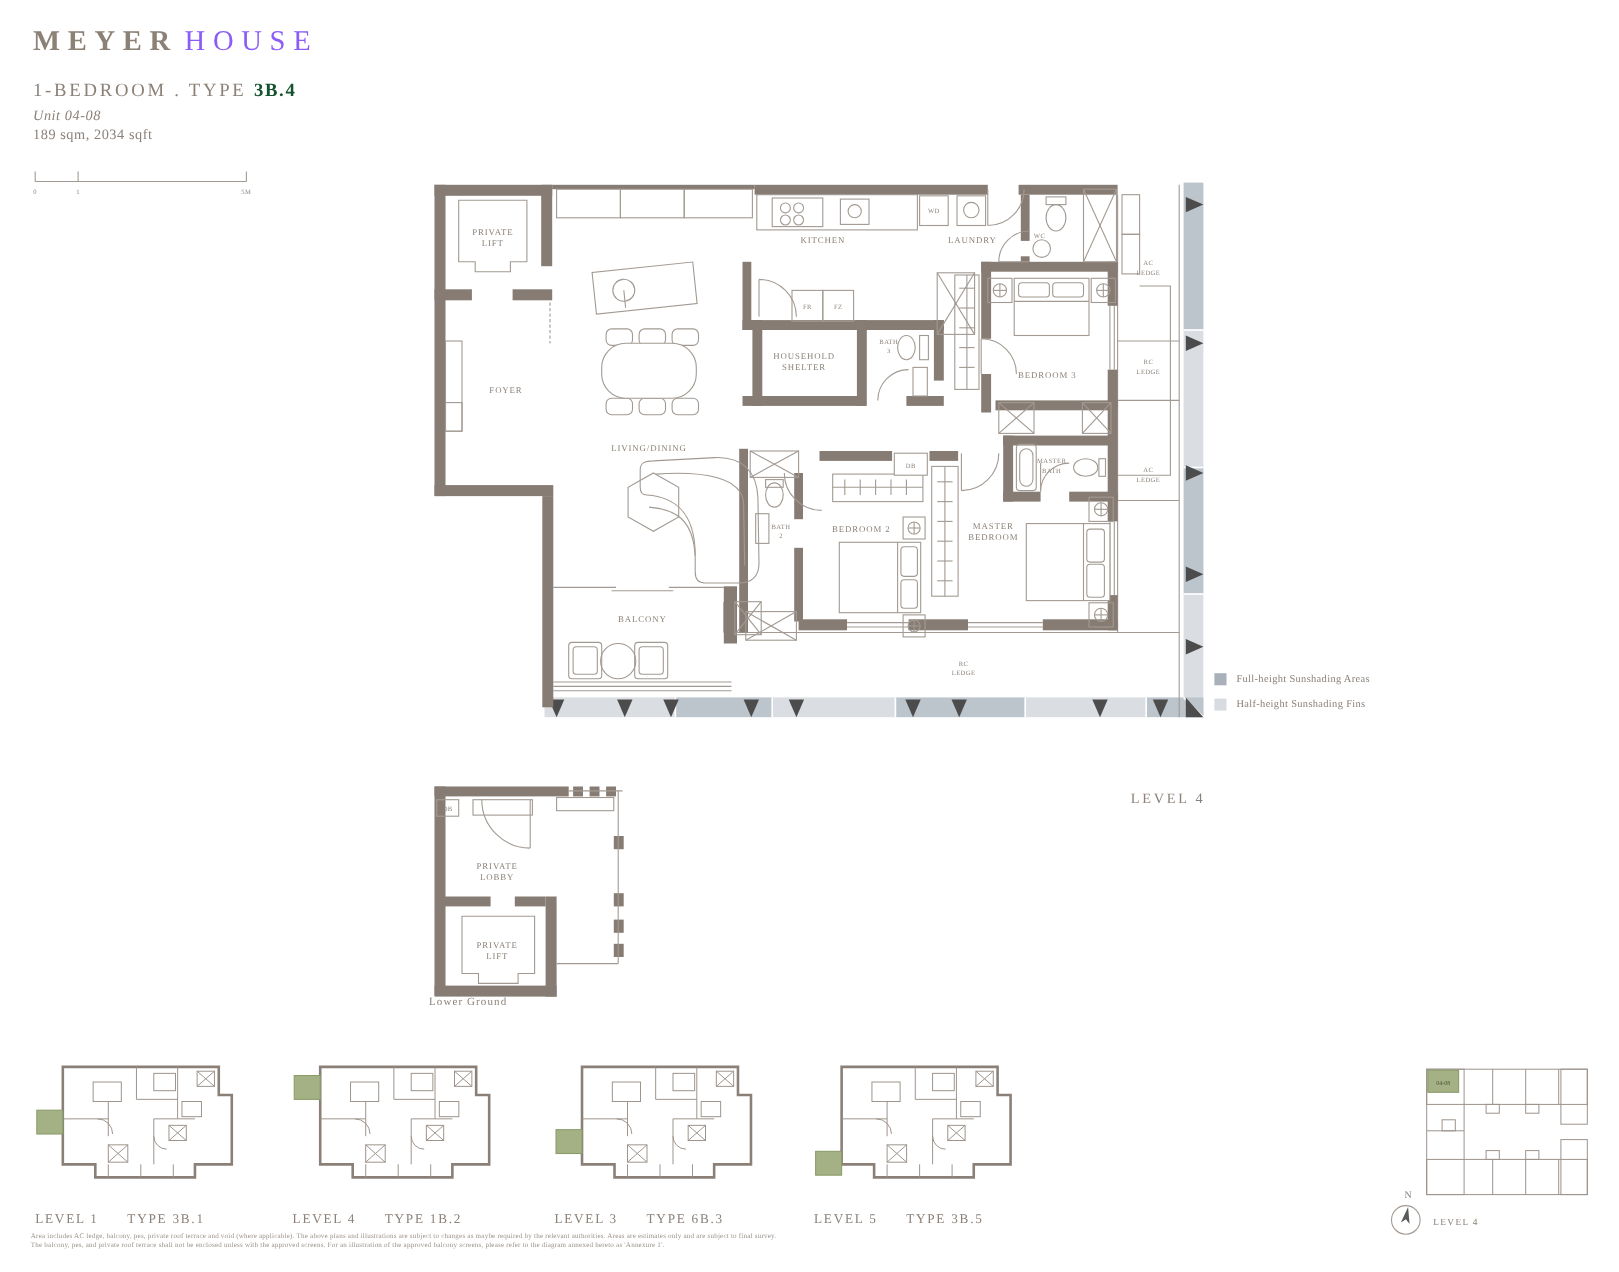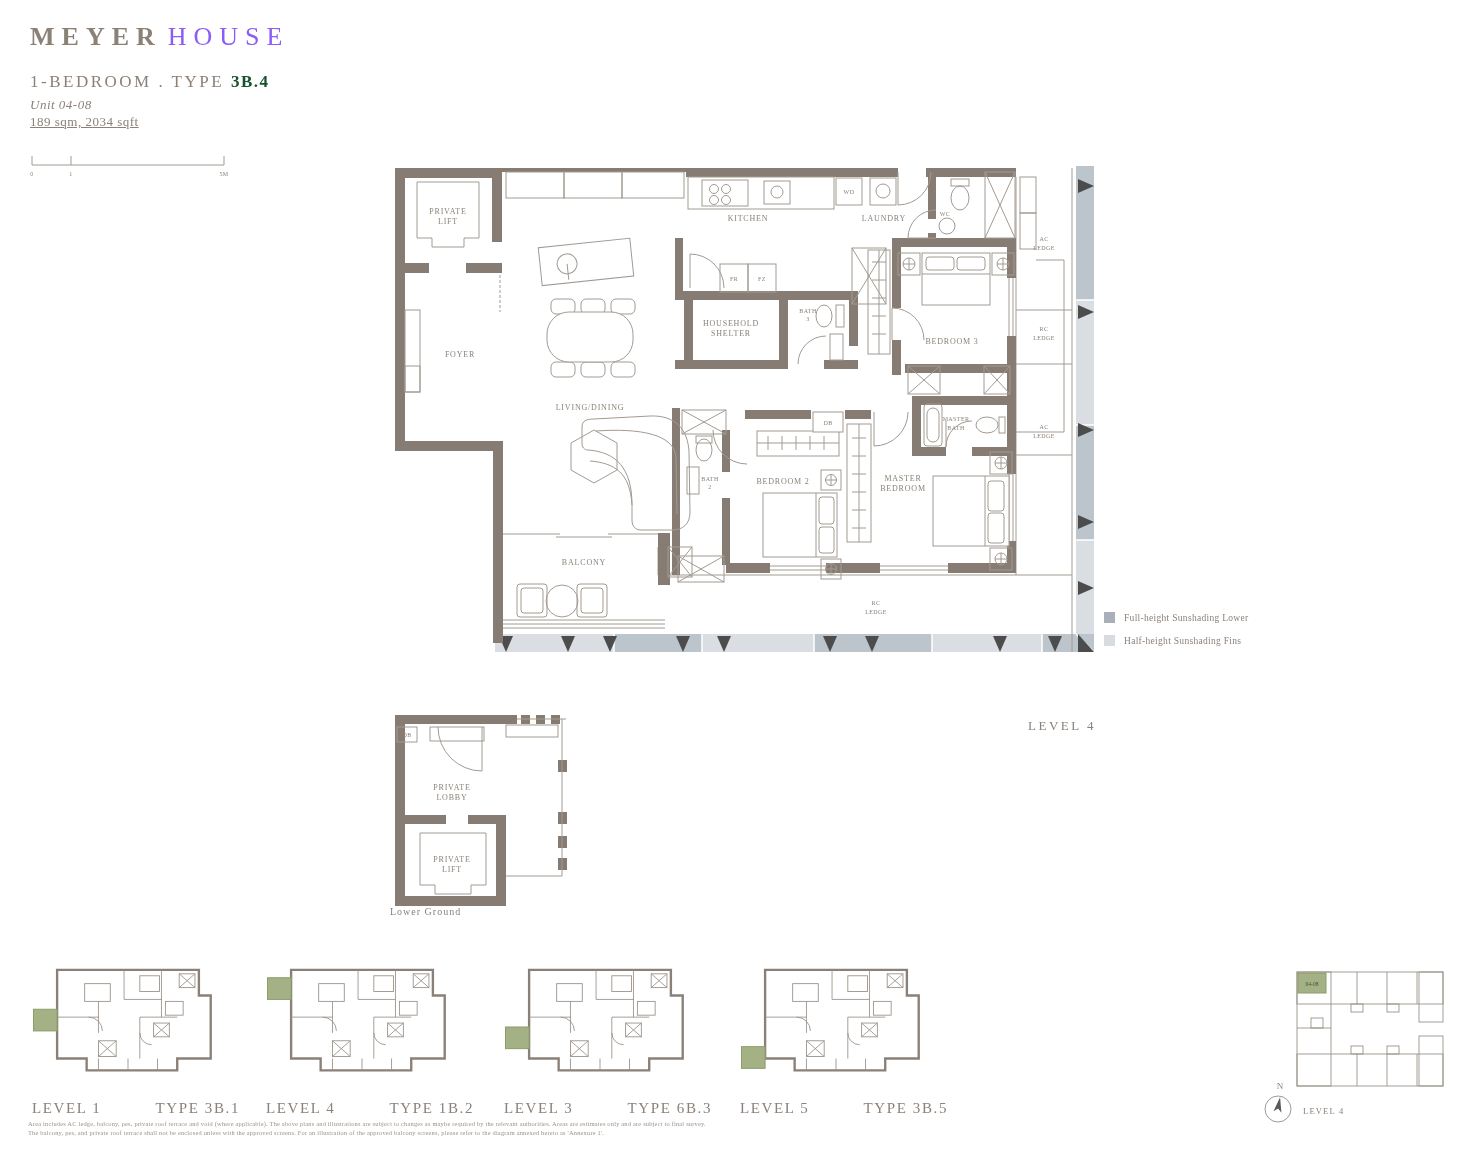--- a/index.html
+++ b/index.html
@@ -6,21 +6,21 @@
   body{width:1472px;height:1156px;position:relative;overflow:hidden;
        font-family:"Liberation Serif","DejaVu Serif",serif;color:#8b8179;}
   .abs{position:absolute;}
   
   .brand{left:30px;top:22px;font-size:26px;color:#8b8177;}
   .brand .b1{font-weight:700;letter-spacing:7px;}
   .brand .b2{font-weight:400;letter-spacing:7px;margin-left:6px;color:#8b5cf6;}
   .title{left:30px;top:72px;font-size:17px;letter-spacing:2.5px;color:#8b8177;}
   .title .bold{font-weight:700;color:#14532d;letter-spacing:1.5px;}
   .sub1{left:30px;top:97px;font-size:13px;letter-spacing:.5px;font-style:italic;}
-  .sub2{left:30px;top:114px;font-size:13px;letter-spacing:.5px;text-decoration:underline;}
+  .sub2{left:30px;top:114px;font-size:13px;letter-spacing:.5px;}
   
   .wall{fill:#877c74;}
   .ln{stroke:#a29a92;stroke-width:1;fill:none;}
   .lnw{stroke:#a29a92;stroke-width:1;fill:#fff;}
   .txt{font-family:"Liberation Serif",serif;font-size:8px;fill:#8b8279;letter-spacing:.8px;text-anchor:middle;}
   .txs{font-family:"Liberation Serif",serif;font-size:6px;fill:#8b8279;letter-spacing:.4px;text-anchor:middle;}
   .dash{stroke-dasharray:3,2;}
   .arrow{fill:#4c4c4c;}
   .sep{stroke:#fff;stroke-width:1.5;}
   .mo{stroke:#8a8078;stroke-width:2.4;fill:none;}
@@ -29,21 +29,21 @@
   
   .legend{left:1104px;top:612px;font-size:9.5px;letter-spacing:.3px;}
   .legend .row{display:flex;align-items:center;margin-bottom:12px;}
   .legend .sw{width:11px;height:11px;margin-right:9px;display:inline-block;}
   .sw-full{background:#a9b0ba;}
   .sw-half{background:#d8dce0;}
   .lvl4{left:1028px;top:718px;font-size:13px;letter-spacing:2.5px;}
   .lg-cap{left:390px;top:906px;font-size:10px;letter-spacing:1px;}
   
   .mini{top:962px;width:212px;}
-  .mini .lbl{display:flex;gap:38px;font-size:15px;letter-spacing:1.6px;margin-top:6px;padding-left:4px;justify-content:space-between;}
+  .mini .lbl{display:flex;gap:26px;font-size:12px;letter-spacing:1.6px;margin-top:6px;padding-left:4px;}
   .keycap{left:1303px;top:1106px;font-size:8.5px;letter-spacing:1.2px;}
   .disc{left:28px;top:1120px;width:1010px;font-size:6.4px;line-height:8.6px;color:#9b938b;letter-spacing:.2px;}
 </style>
 </head>
 <body>
 
 <div class="abs brand">
   <span class="b1">MEYER</span><span class="b2">HOUSE</span>
 </div>
 <div class="abs title">
@@ -408,21 +408,21 @@
     <text class="txt" x="903" y="491">BEDROOM</text>
     <text class="txt" x="584" y="565">BALCONY</text>
     <text class="txs" x="876" y="605">RC</text>
     <text class="txs" x="876" y="614">LEDGE</text>
   </g>
 </svg>
 
 <div class="abs legend">
   <div class="row">
     <span class="sw sw-full"></span>
-    <span>Full-height Sunshading Lower</span>
+    <span>Full-height Sunshading Areas</span>
   </div>
   <div class="row">
     <span class="sw sw-half"></span>
     <span>Half-height Sunshading Fins</span>
   </div>
 </div>
 
 <div class="abs lvl4">LEVEL 4</div>
 
 <svg class="abs" style="left:385px;top:710px" width="195" height="215" viewBox="385 710 195 215">

